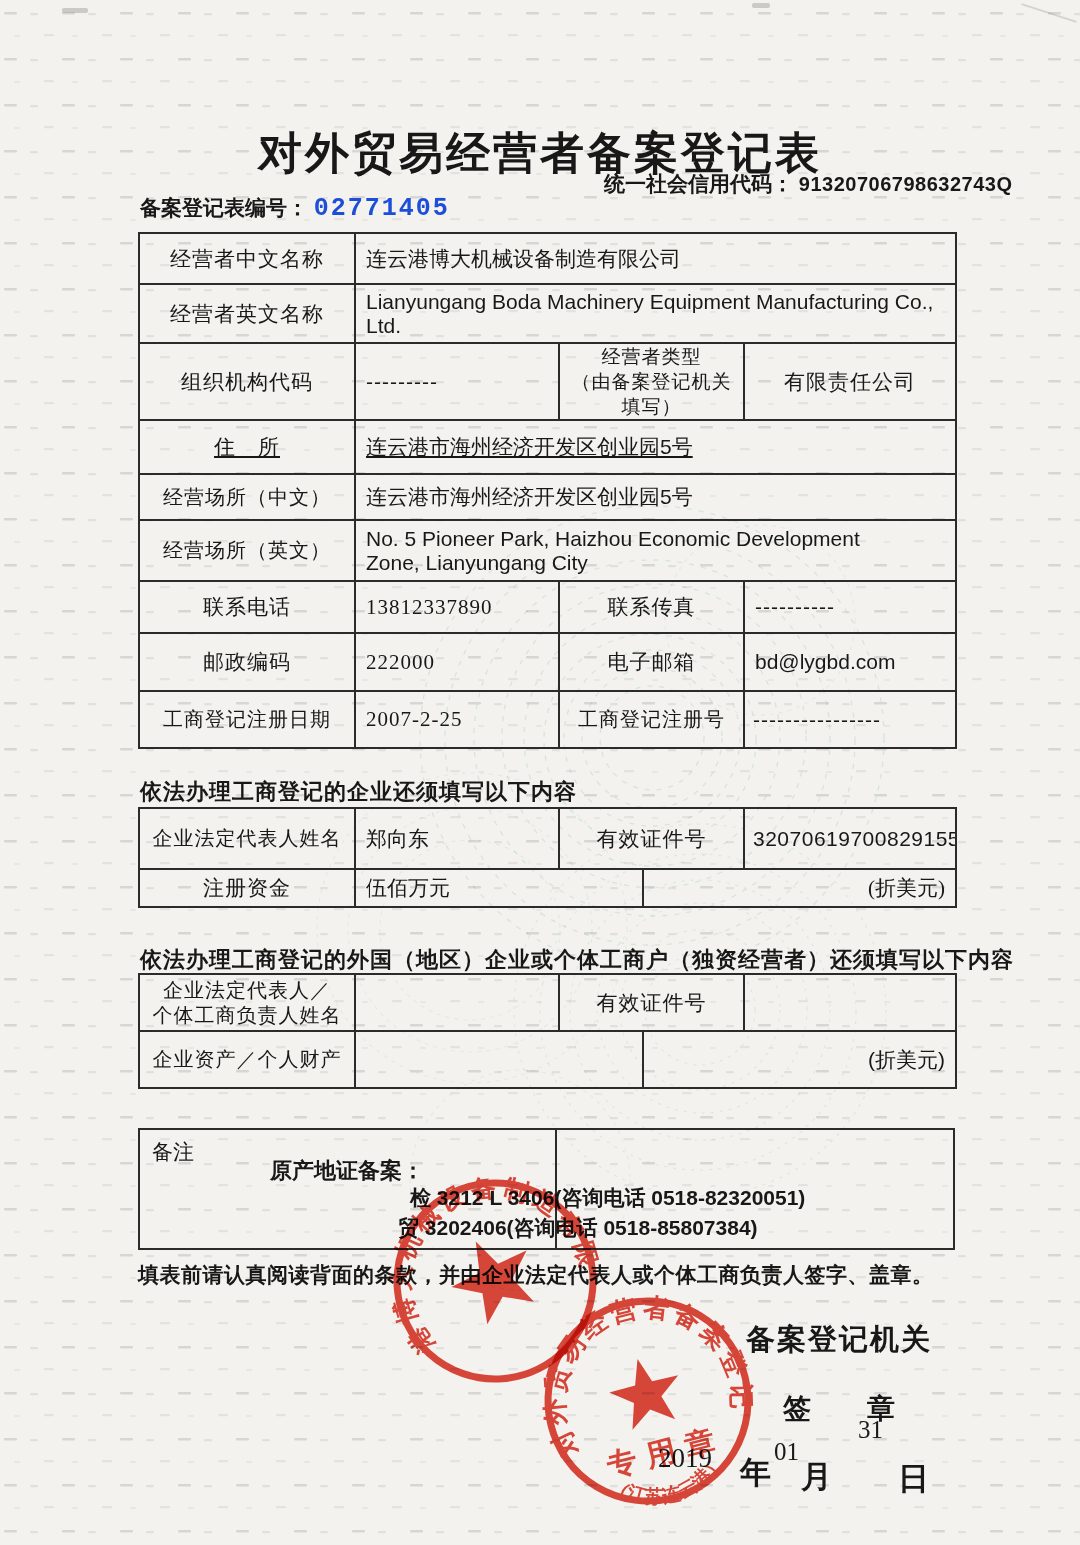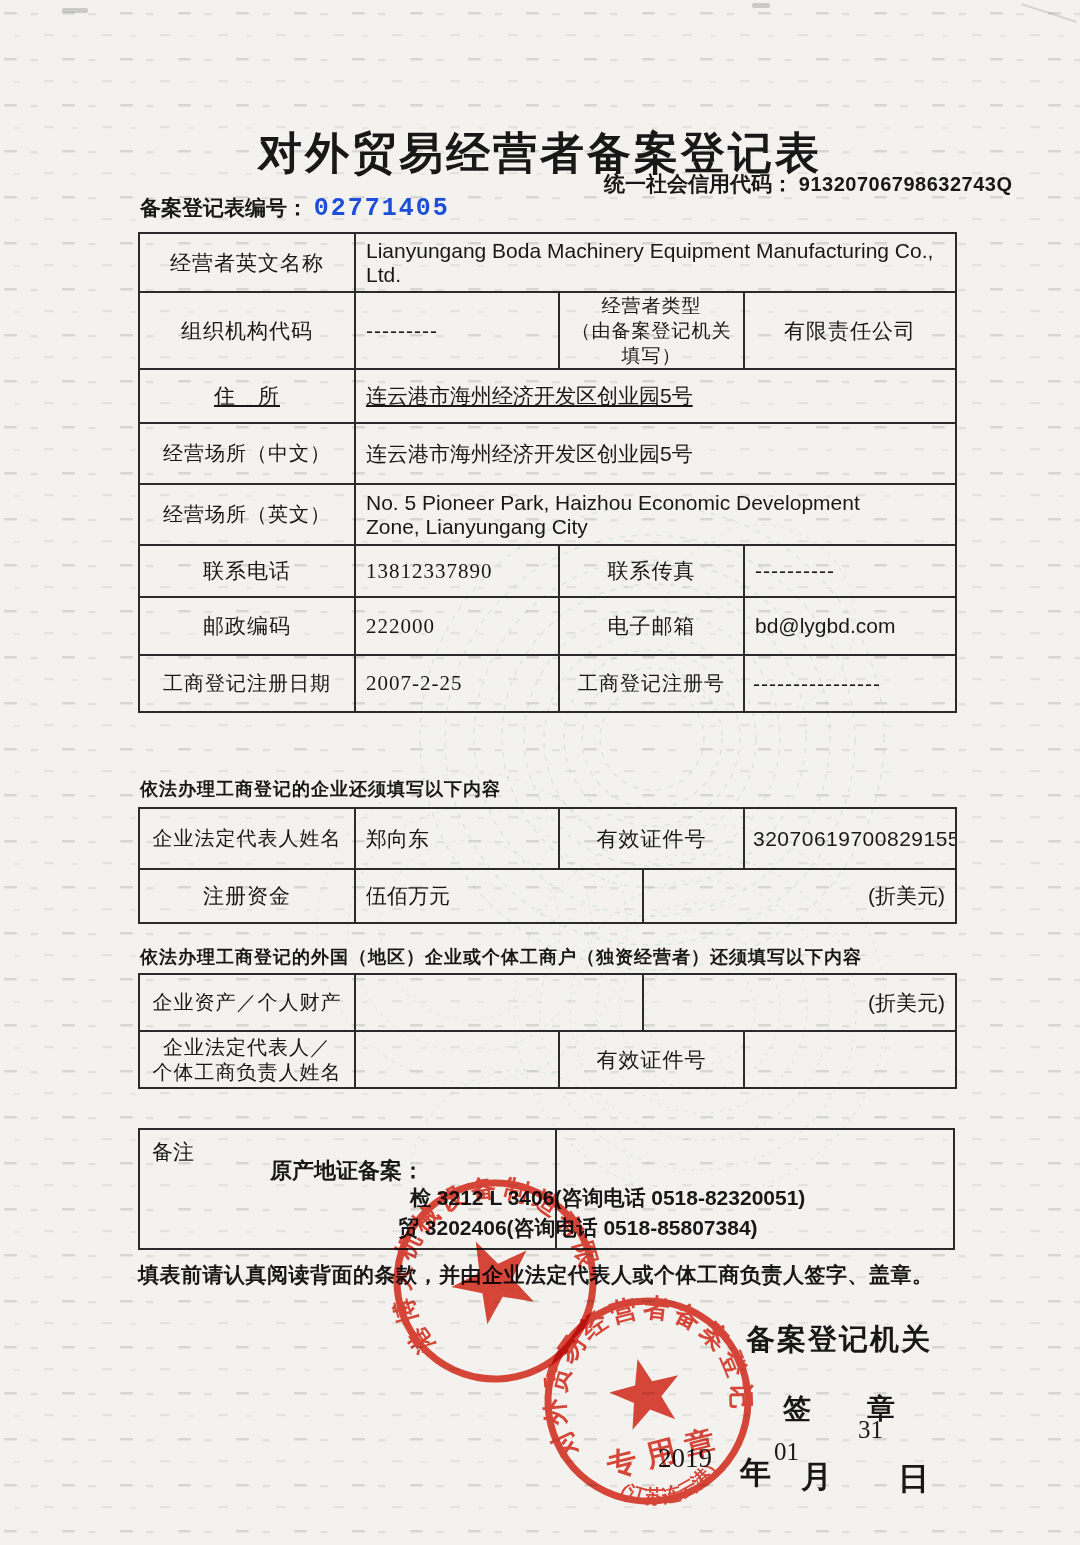--- a/index.html
+++ b/index.html
@@ -19,21 +19,21 @@
   table.frm{border-collapse:collapse;table-layout:fixed;position:absolute;z-index:10;background:transparent;}
   table.frm td{border:2px solid #2b2b2b;vertical-align:middle;padding:0 10px;overflow:hidden;}
   td.lbl{text-align:center;font-size:21px;letter-spacing:1px;padding:0 4px;}
   td.val{font-size:21px;padding-left:14px;}
   .num{font-family:"Liberation Serif",serif;font-size:23px;letter-spacing:1px;}
   .eng{font-size:19px;letter-spacing:0;}
   .idnum{font-size:19px;letter-spacing:.5px;}
   .dashes{font-size:20px;letter-spacing:1px;}
   .usd{text-align:right;font-size:21px;padding-right:18px;}
   .two-line{line-height:25px;font-size:20px;}
-  .sec-title{font-size:18px;font-weight:bold;white-space:nowrap;z-index:20;letter-spacing:1px;}
+  .sec-title{font-size:22px;font-weight:bold;white-space:nowrap;z-index:20;letter-spacing:1px;}
   
   #remarks-box{border:2px solid #2b2b2b;z-index:10;}
   #remarks-divider{position:absolute;top:0;bottom:0;width:2px;background:#2b2b2b;}
   .rm-label{font-size:21px;z-index:20;}
   .rm-bold{font-weight:bold;font-size:21px;white-space:nowrap;z-index:20;}
   
   .notice{font-size:21px;font-weight:bold;white-space:nowrap;z-index:12;letter-spacing:.5px;}
   .authority{font-size:29px;font-weight:bold;letter-spacing:2px;z-index:20;}
   .sign{font-size:28px;font-weight:bold;letter-spacing:14px;z-index:20;}
   .date-unit{font-size:31px;font-weight:bold;z-index:20;}
@@ -107,38 +107,42 @@
 
 
   <table class="frm" style="left:138px;top:232px;width:817px;">
     <colgroup>
         <col style="width:216px">
         <col style="width:204px">
         <col style="width:185px">
         <col style="width:212px">
       </colgroup>
     <tbody>
+        <tr style="height:51px;">
+      <td class="lbl">经营者中文名称</td>
+      <td class="val" colspan="3">连云港博大机械设备制造有限公司</td>
+    </tr>
     <tr style="height:59px;">
       <td class="lbl">经营者英文名称</td>
       <td class="val eng" colspan="3">Lianyungang Boda Machinery Equipment Manufacturing Co., Ltd.</td>
     </tr>
     <tr style="height:56px;">
       <td class="lbl">组织机构代码</td>
       <td class="val dashes">---------</td>
       <td class="lbl two-line" style="font-size:19px;">
         <span>经营者类型</span><br>
         <span>（由备案登记机关填写）</span>
       </td>
       <td class="lbl">有限责任公司</td>
     </tr>
     <tr style="height:54px;text-decoration:underline;">
       <td class="lbl">住　所</td>
       <td class="val" colspan="3">连云港市海州经济开发区创业园5号</td>
     </tr>
-    <tr style="height:61px;">
+    <tr style="height:46px;">
       <td class="lbl" style="font-size:20px;">经营场所（中文）</td>
       <td class="val" colspan="3">连云港市海州经济开发区创业园5号</td>
     </tr>
     <tr style="height:61px;">
       <td class="lbl" style="font-size:20px;">经营场所（英文）</td>
       <td class="val eng" colspan="3" style="line-height:24px;padding-right:60px;">No. 5 Pioneer Park, Haizhou Economic Development Zone, Lianyungang City</td>
     </tr>
     <tr style="height:52px;">
       <td class="lbl">联系电话</td>
       <td class="val num">13812337890</td>
@@ -170,52 +174,52 @@
         <col style="width:101px">
         <col style="width:212px">
       </colgroup>
     <tbody>
         <tr style="height:61px;">
       <td class="lbl" style="font-size:20px;">企业法定代表人姓名</td>
       <td class="val">郑向东</td>
       <td class="lbl" colspan="2">有效证件号</td>
       <td class="val idnum" style="padding-left:8px;">320706197008291555</td>
     </tr>
-    <tr style="height:54px;">
+    <tr style="height:38px;font-family:Liberation Serif, serif;">
       <td class="lbl">注册资金</td>
       <td class="val" colspan="2">伍佰万元</td>
       <td class="usd" colspan="2">(折美元)</td>
     </tr>
   </tbody>
     </table>
 
   <div class="abs sec-title" style="left:140px;top:945px;">依法办理工商登记的外国（地区）企业或个体工商户（独资经营者）还须填写以下内容</div>
 
   <table class="frm" style="left:138px;top:973px;width:817px;">
     <colgroup>
         <col style="width:216px">
         <col style="width:204px">
         <col style="width:84px">
         <col style="width:101px">
         <col style="width:212px">
       </colgroup>
     <tbody>
         <tr style="height:57px;">
-      <td class="lbl" style="font-size:20px;">企业资产／个人财产</td>
-      <td class="val" colspan="2"></td>
-      <td class="usd" colspan="2">(折美元)</td>
-    </tr>
-    <tr style="height:57px;">
       <td class="lbl two-line" style="font-size:20px;">
         <span>企业法定代表人／</span><br>
         <span>个体工商负责人姓名</span>
       </td>
       <td class="val"></td>
       <td class="lbl" colspan="2">有效证件号</td>
       <td class="val"></td>
+    </tr>
+    <tr style="height:57px;">
+      <td class="lbl" style="font-size:20px;">企业资产／个人财产</td>
+      <td class="val" colspan="2"></td>
+      <td class="usd" colspan="2">(折美元)</td>
     </tr>
   </tbody>
     </table>
 
   <div class="abs" id="remarks-box" style="left:138px;top:1128px;width:813px;height:118px;">
     <div id="remarks-divider" style="left:415px;"></div>
   </div>
   <div class="abs rm-label" style="left:152px;top:1138px;">备注</div>
   <div class="abs rm-bold" style="left:270px;top:1156px;font-size:22px;">原产地证备案：</div>
   <div class="abs rm-bold" style="left:410px;top:1184px;">检 3212 L 3406(咨询电话 0518-82320051)</div>

